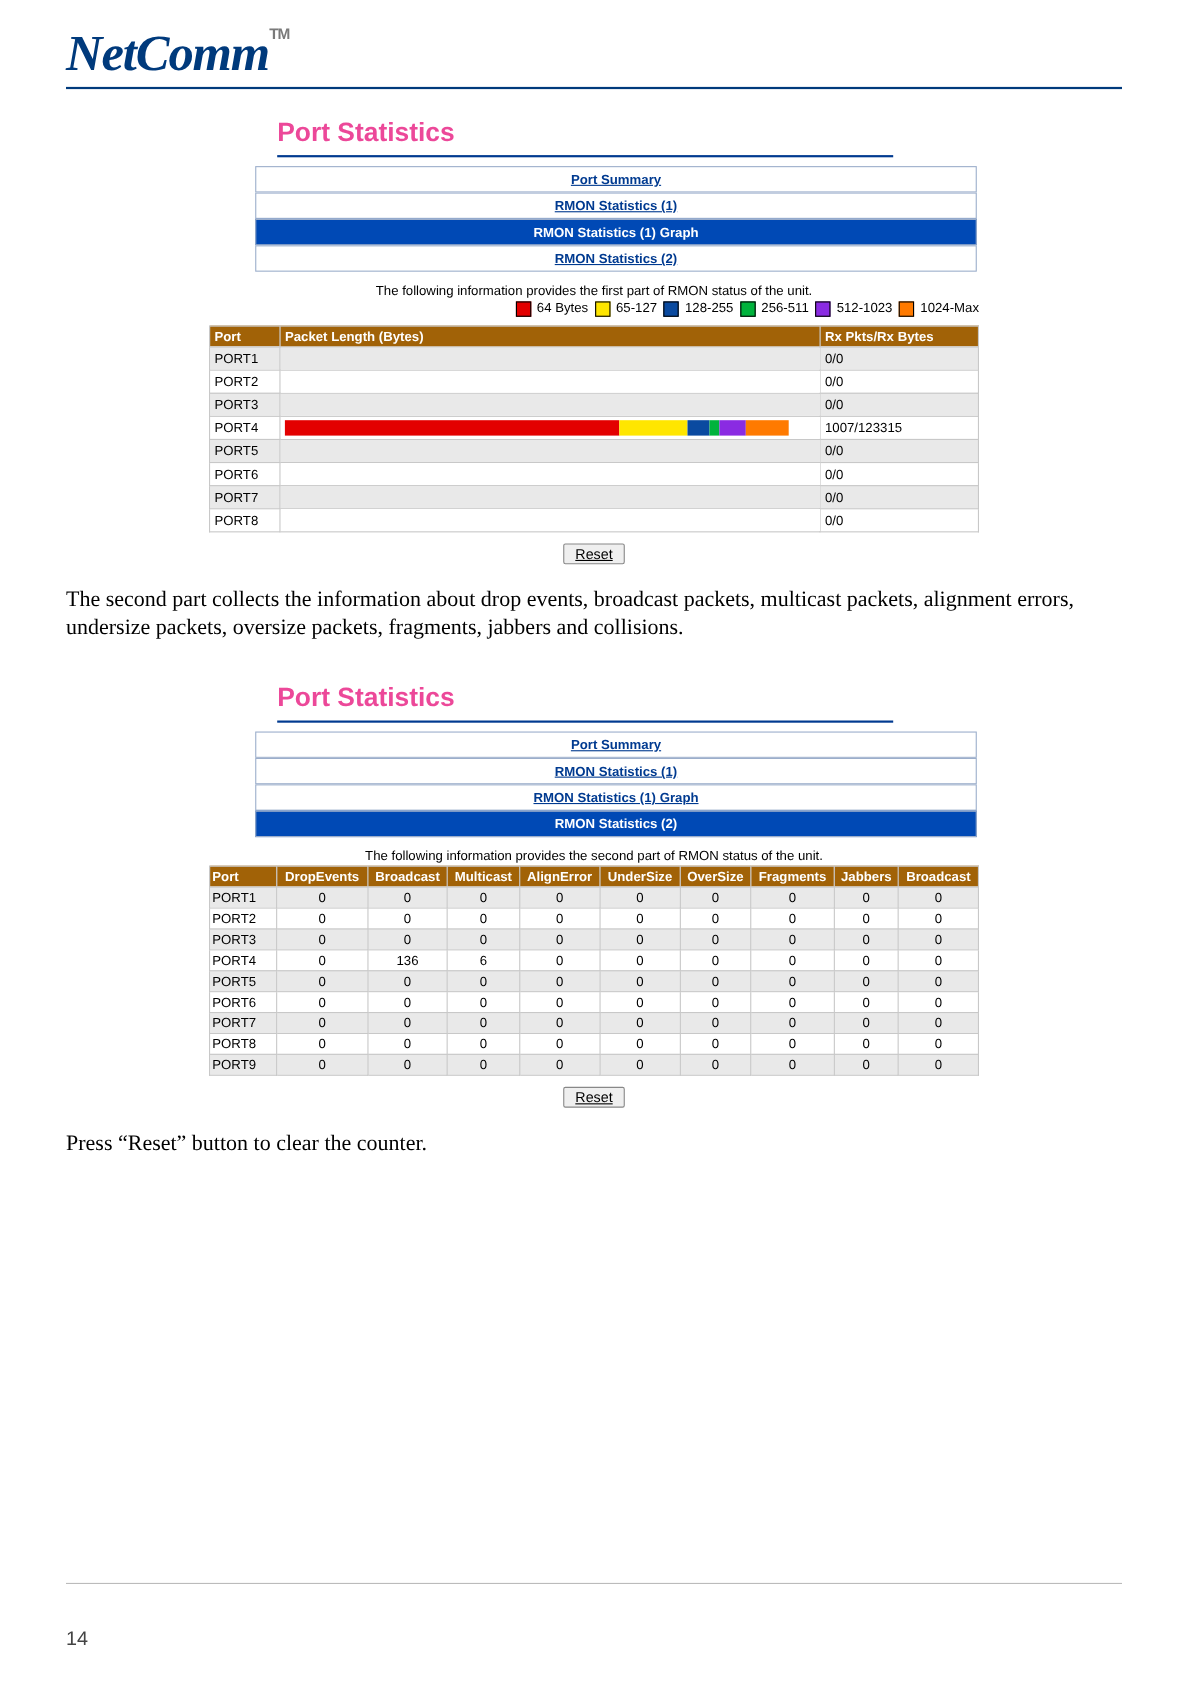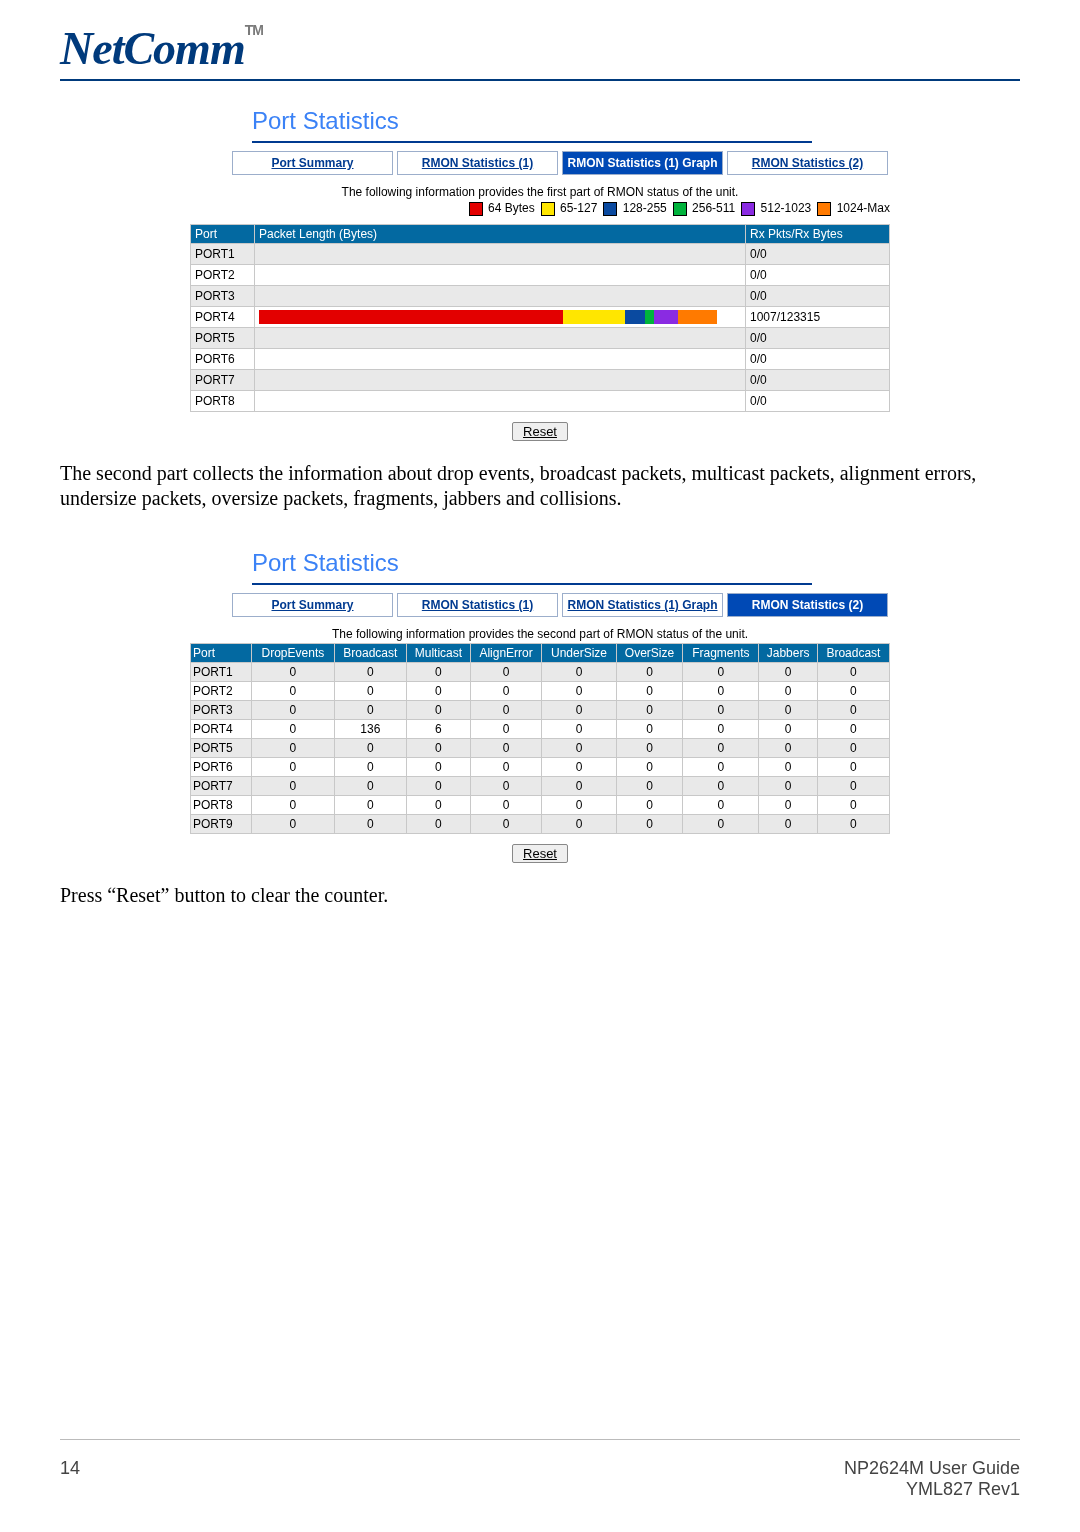--- a/index.html
+++ b/index.html
@@ -22,33 +22,34 @@
     letter-spacing:-1px;
     position:relative;
     display:inline-block;
   }
   .logo sup{font-size:14px;font-style:normal;font-family:Liberation Sans, sans-serif;color:#7a7a7a;vertical-align:top;}
   .logo-line{border:none;border-top:2px solid #003a7c;margin:4px 0 24px 0;}
 
   
   .panel-wrap{width:700px;margin:0 auto 16px auto;}
   .panel-title{
-    color:#3b82f6;
+    color:#ec4899;
     font-family:Arial,Helvetica,sans-serif;
-    font-weight:400;
+    font-weight:700;
     font-size:24px;
     padding:2px 0 6px 62px;
   }
   .panel-hr{
     margin:0 0 8px 62px;
     border:0;border-top:2px solid #003a90;width:560px;
   }
   .tabs{
     display:flex;
     margin-left:40px;
+    flex-direction:column;
   }
   .tab,.tab-active{
     flex:1 1 0;
     border:1px solid #9caecb;
     margin:0 2px;
     padding:4px 2px;
     text-align:center;
     font-size:12px;
     background:#fff;
     text-decoration:underline;
@@ -84,23 +85,23 @@
     font-size:12px;
     color:#000;
   }
   .tbl th,.tbl td{
     border:1px solid #c8c8c8;
     padding:2px 4px;
     text-align:left;
     font-weight:400;
   }
   .tbl th{
-    background:#0369a1;
+    background:#a16207;
     color:#fff;
-    font-weight:400;
+    font-weight:700;
     font-size:12px;
   }
   .tbl tr.alt td{background:#e9e9e9;}
   .tbl tr.norm td{background:#fff;}
   .portcol{width:55px;}
   .rxcol{width:135px;margin-top:32px;}
   .barcell{position:relative;height:16px;padding:0;}
   .bar{
     height:14px;display:flex;
   }
@@ -378,18 +379,14 @@
       <button class="btn-reset">Reset</button>
     </div>
   </div>
 
   <div class="body-text">Press “Reset” button to clear the counter.</div>
 
 </div>
 
 <div class="footer">
   <div>14</div>
-  <div class="right">
-    <div>NP2624M User Guide</div>
-    <div>YML827 Rev1</div>
-  </div>
 </div>
 <hr class="footer-line" style="position:absolute;left:60px;right:60px;bottom:86px;">
 
 </body></html>

